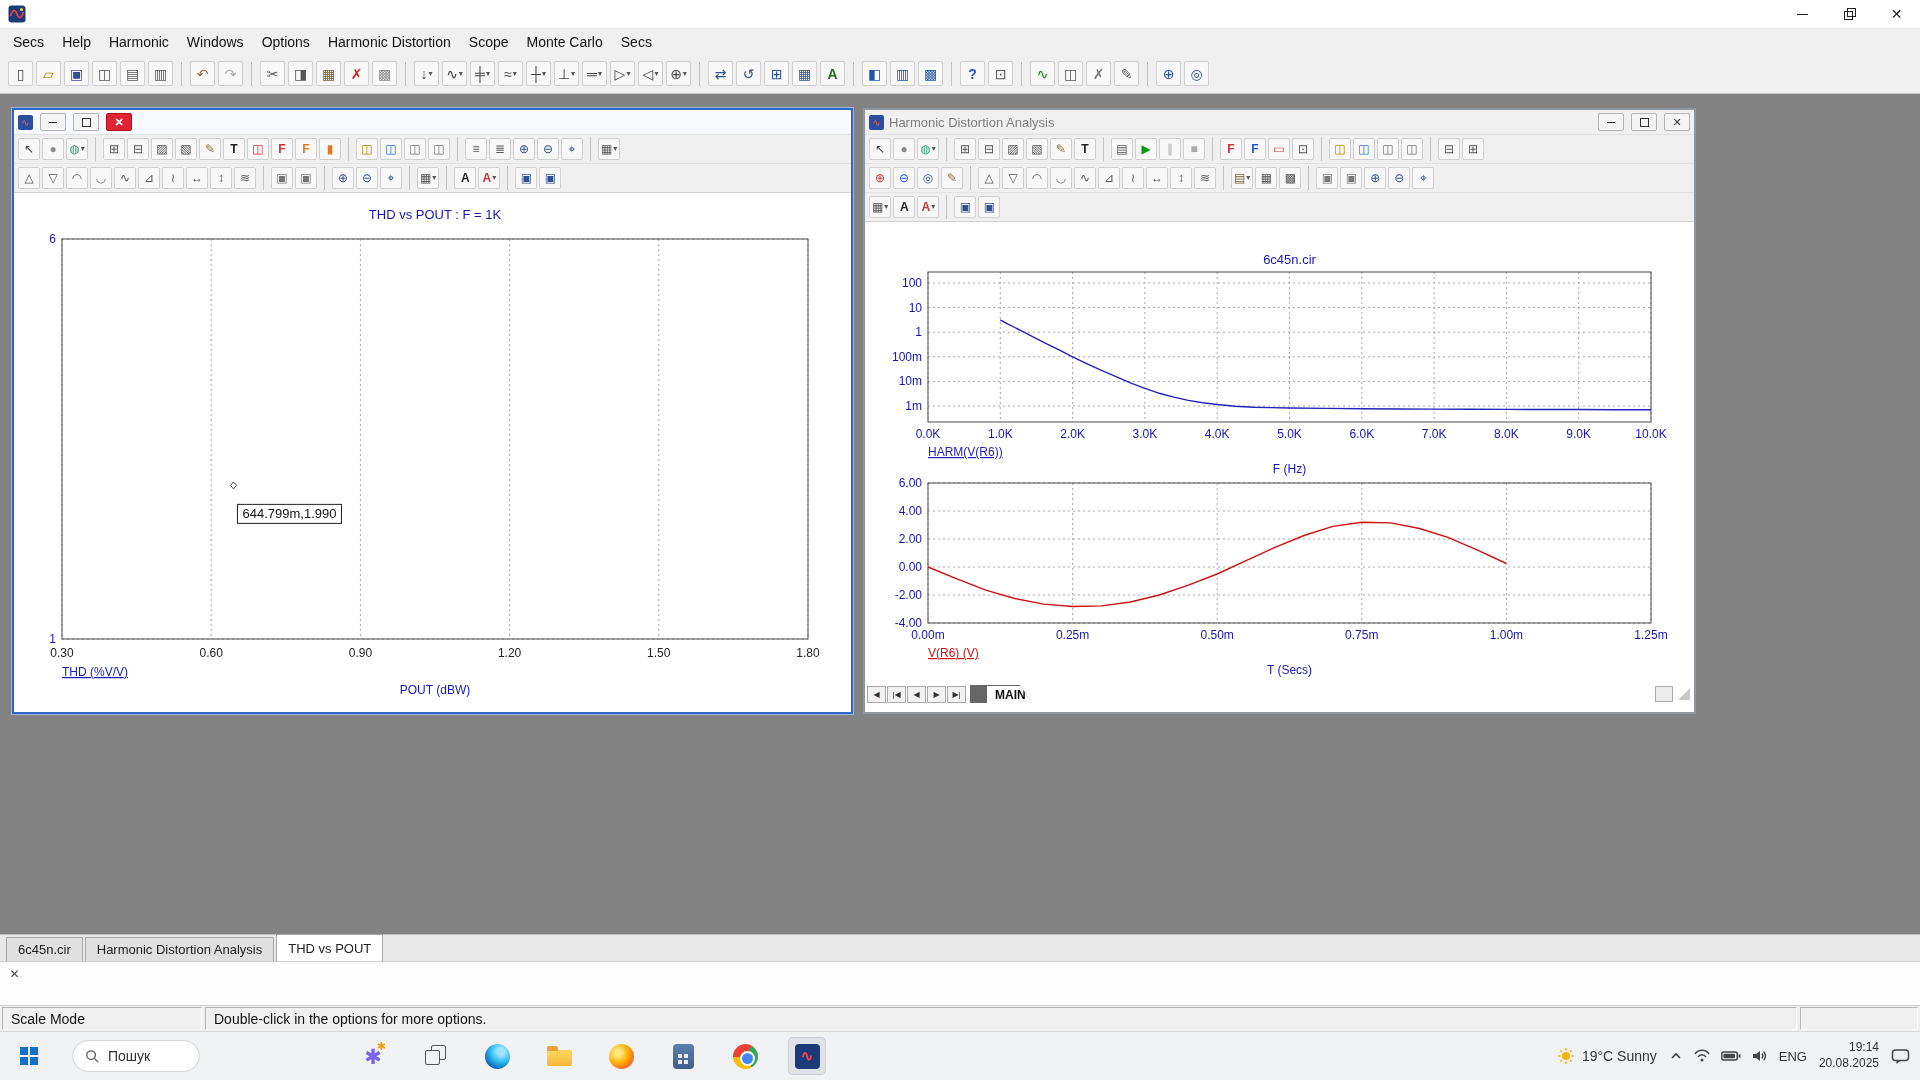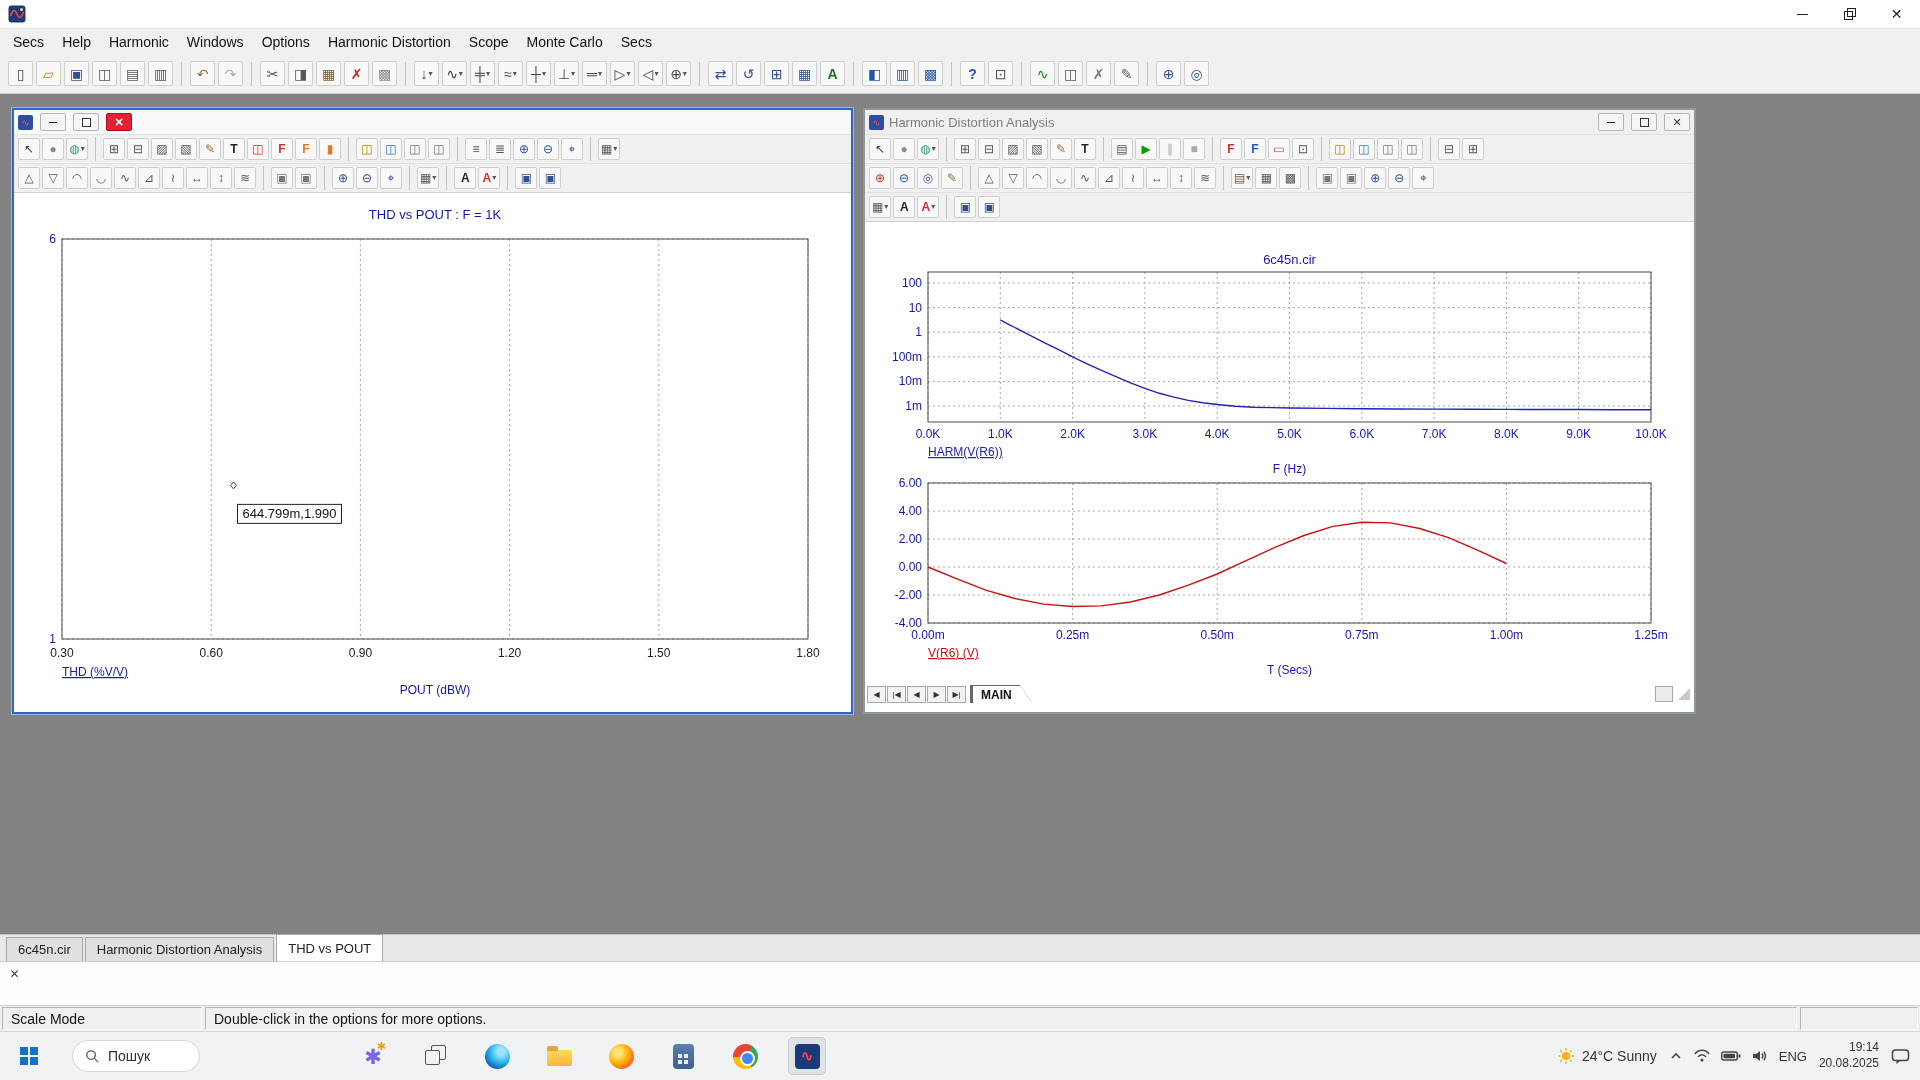--- a/index.html
+++ b/index.html
@@ -47,21 +47,21 @@
   .ctoolbar .tbtn{min-width:22px;height:22px;font-size:12px;}
   .plot-panel{position:relative;background:#ffffff;border-top:1px solid #d0d0d0;box-sizing:border-box;}
   #left-window .plot-panel{height:520px;}
   #right-window .plot-panel{height:491px;}
   svg{display:block;}
 
   
   .nav-row{position:absolute;left:0;bottom:8px;height:20px;display:flex;align-items:center;padding:0 4px 0 2px;gap:1px;width:100%;box-sizing:border-box;}
   .nbtn{width:19px;height:17px;border:1px solid #a8a8a8;background:#f2f2f2;font-size:8px;display:flex;align-items:center;justify-content:center;color:#333;flex:none;padding:0;font-family:inherit;}
   .mt-outer{width:62px;height:18px;position:relative;background:#666;clip-path:polygon(0 0,50px 0,62px 100%,0 100%);margin-left:3px;flex:none;}
-  .mt-inner{position:absolute;left:3px;top:1px;width:60px;height:17px;background:#fff;clip-path:polygon(0 0,48.5px 0,60px 100%,0 100%);display:flex;align-items:center;padding-left:8px;font-size:12px;font-weight:bold;color:#111;box-sizing:border-box;}
+  .mt-inner{position:absolute;left:17px;top:1px;width:60px;height:17px;background:#fff;clip-path:polygon(0 0,48.5px 0,60px 100%,0 100%);display:flex;align-items:center;padding-left:8px;font-size:12px;font-weight:bold;color:#111;box-sizing:border-box;}
   .nav-spacer{flex:1 1 auto;}
   .hscroll{width:16px;height:14px;border:1px solid #aaa;background:#ececec;flex:none;}
   .grip{width:0;height:0;border-left:12px solid transparent;border-bottom:12px solid #c9c9c9;margin-left:4px;flex:none;}
 
   
   .doc-tabs{position:absolute;top:934px;left:0;right:0;height:27px;background:#e9e9e9;border-top:1px solid #bdbdbd;display:flex;align-items:flex-end;padding-left:6px;gap:2px;box-sizing:border-box;}
   .dtab{height:23px;padding:0 11px;display:flex;align-items:center;font-size:13px;background:#e0e0e0;border:1px solid #a8a8a8;border-bottom:none;color:#222;}
   .dtab.active{background:#ffffff;height:26px;}
   .panel-strip{position:absolute;top:961px;left:0;right:0;height:45px;background:#fdfdfd;border-top:1px solid #cfcfcf;border-bottom:1px solid #cfcfcf;box-sizing:border-box;}
   .panel-close{position:absolute;left:7px;top:4px;width:15px;height:15px;display:flex;align-items:center;justify-content:center;font-size:12px;color:#444;background:transparent;border:none;padding:0;}
@@ -777,21 +777,21 @@
             <line x1="9" y1="1" x2="9" y2="3.4"></line>
               <line x1="9" y1="14.6" x2="9" y2="17"></line>
             <line x1="1" y1="9" x2="3.4" y2="9"></line>
               <line x1="14.6" y1="9" x2="17" y2="9"></line>
             <line x1="3.3" y1="3.3" x2="5" y2="5"></line>
               <line x1="13" y1="13" x2="14.7" y2="14.7"></line>
             <line x1="13" y1="5" x2="14.7" y2="3.3"></line>
               <line x1="3.3" y1="14.7" x2="5" y2="13"></line>
           </g>
         </svg>
-        <span>24°C Sunny</span>
+        <span>19°C Sunny</span>
       </div>
       <div class="tray-icons" style="display:flex;align-items:center;gap:10px;">
           <span class="tray-ico">
             <svg width="14" height="14" viewBox="0 0 14 14">
               <polyline points="3,9 7,5 11,9" fill="none" stroke="#444" stroke-width="1.6"></polyline>
             </svg>
           </span>
           <span class="tray-ico">
             <svg width="18" height="14" viewBox="0 0 18 14">
               <path d="M2 5 a 8.5 8.5 0 0 1 14 0" fill="none" stroke="#444" stroke-width="1.5"></path>

